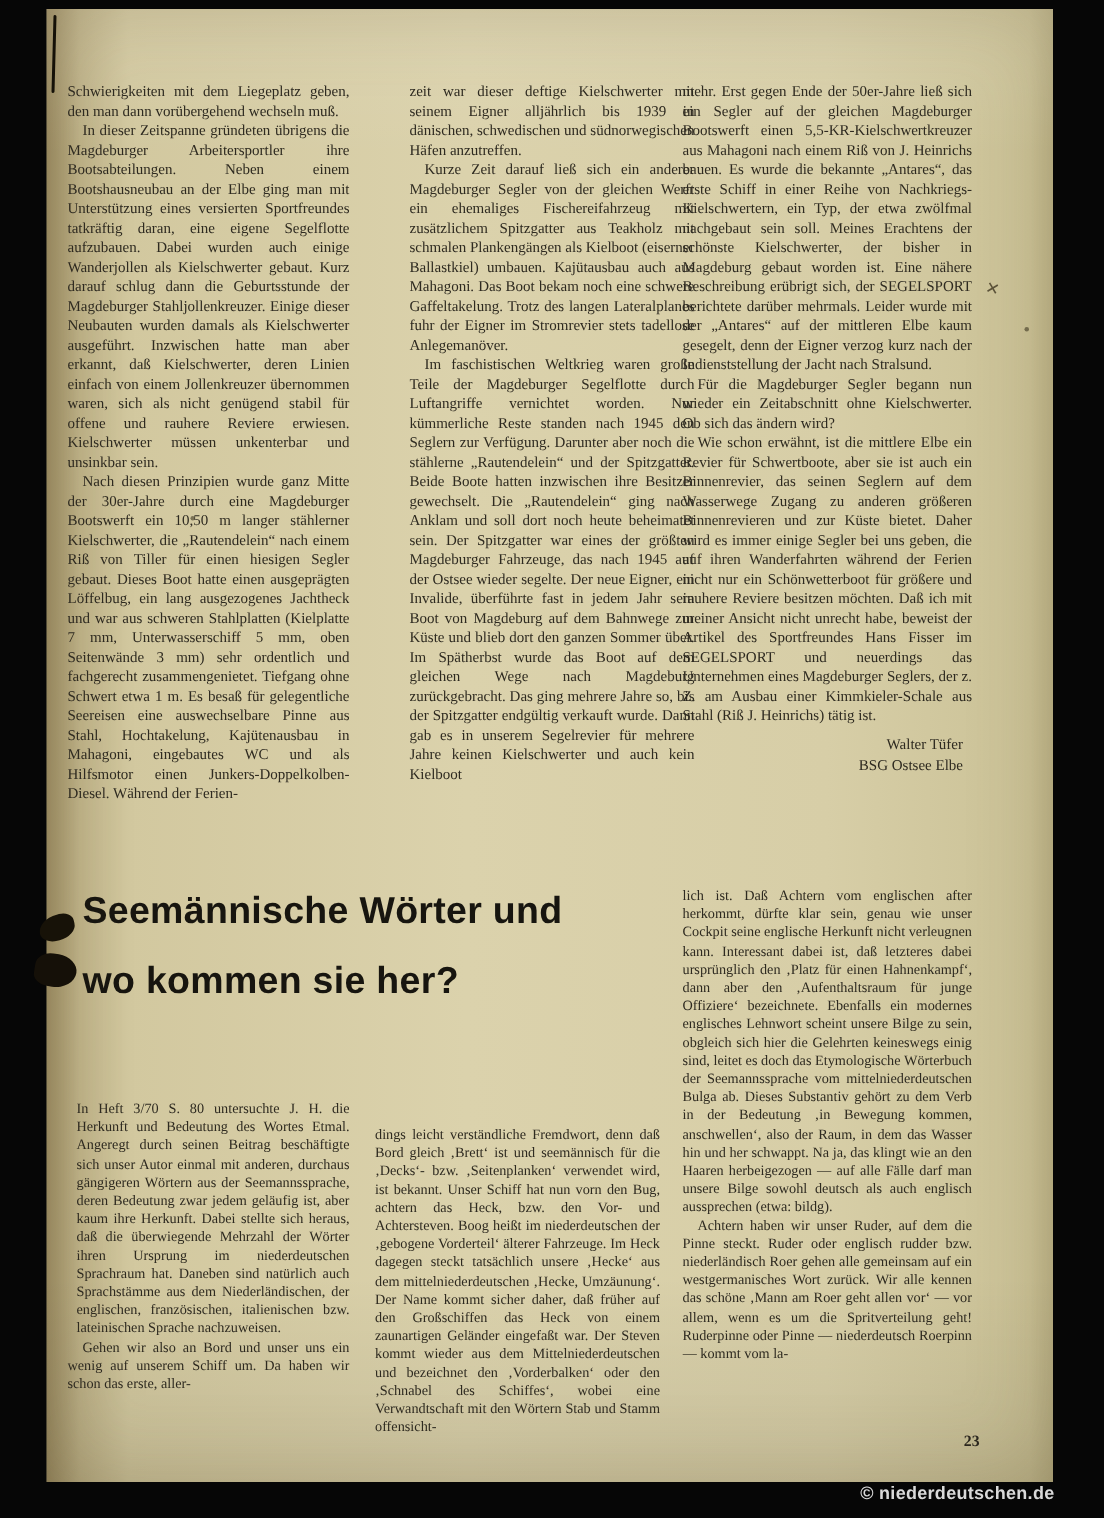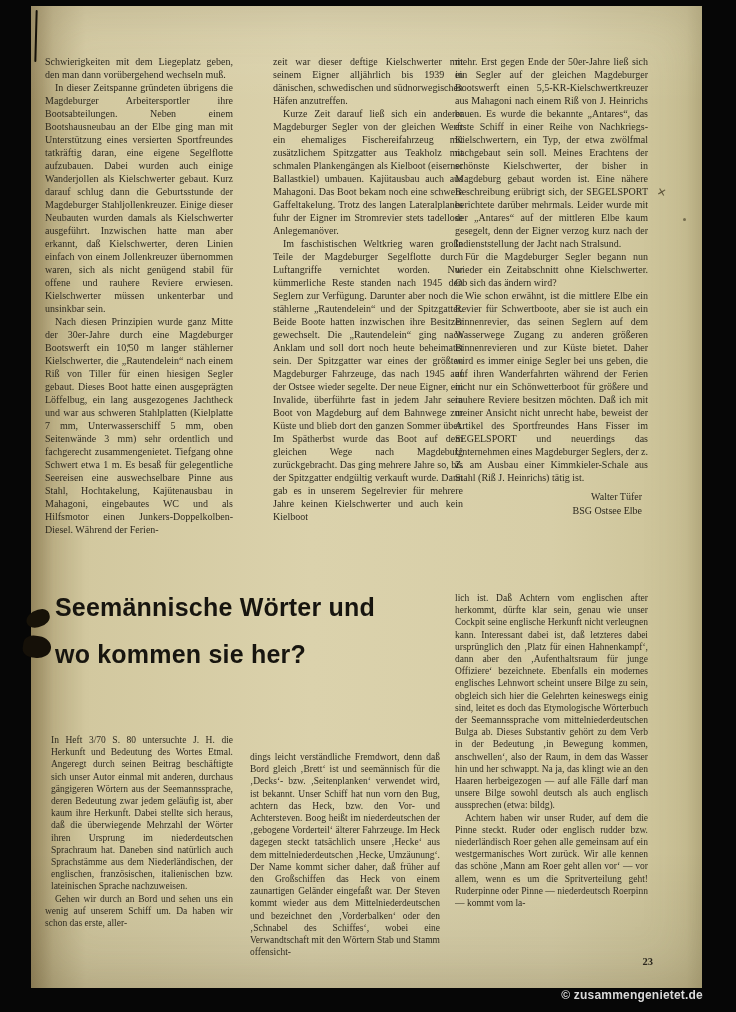--- a/index.html
+++ b/index.html
@@ -98,29 +98,29 @@
       </div>
     </div>
 
     <div class="heading">
       <div>Seemännische Wörter und</div>
       <div>wo kommen sie her?</div>
     </div>
 
     <div class="col a2 a2-left">
         <p>In Heft 3/70 S. 80 untersuchte J. H. die Herkunft und Bedeutung des Wortes Etmal. Angeregt durch seinen Beitrag beschäftigte sich unser Autor einmal mit anderen, durchaus gängigeren Wörtern aus der Seemannssprache, deren Bedeutung zwar jedem geläufig ist, aber kaum ihre Herkunft. Dabei stellte sich heraus, daß die überwiegende Mehrzahl der Wörter ihren Ursprung im niederdeutschen Sprachraum hat. Daneben sind natürlich auch Sprachstämme aus dem Niederländischen, der englischen, französischen, italienischen bzw. lateinischen Sprache nachzuweisen.</p>
-        <p>Gehen wir durch an Bord und sehen uns ein wenig auf unserem Schiff um. Da haben wir schon das erste, aller-</p>
+        <p>Gehen wir also an Bord und unser uns ein wenig auf unserem Schiff um. Da haben wir schon das erste, aller-</p>
       </div>
 
     <div class="col a2 a2-mid">
         <p>dings leicht verständliche Fremdwort, denn daß Bord gleich ‚Brett‘ ist und seemännisch für die ‚Decks‘- bzw. ‚Seitenplanken‘ verwendet wird, ist bekannt. Unser Schiff hat nun vorn den Bug, achtern das Heck, bzw. den Vor- und Achtersteven. Boog heißt im niederdeutschen der ‚gebogene Vorderteil‘ älterer Fahrzeuge. Im Heck dagegen steckt tatsächlich unsere ‚Hecke‘ aus dem mittelniederdeutschen ‚Hecke, Umzäunung‘. Der Name kommt sicher daher, daß früher auf den Großschiffen das Heck von einem zaunartigen Geländer eingefaßt war. Der Steven kommt wieder aus dem Mittelniederdeutschen und bezeichnet den ‚Vorderbalken‘ oder den ‚Schnabel des Schiffes‘, wobei eine Verwandtschaft mit den Wörtern Stab und Stamm offensicht-</p>
       </div>
 
     <div class="col a2 a2-right">
         <p>lich ist. Daß Achtern vom englischen after herkommt, dürfte klar sein, genau wie unser Cockpit seine englische Herkunft nicht verleugnen kann. Interessant dabei ist, daß letzteres dabei ursprünglich den ‚Platz für einen Hahnenkampf‘, dann aber den ‚Aufenthaltsraum für junge Offiziere‘ bezeichnete. Ebenfalls ein modernes englisches Lehnwort scheint unsere Bilge zu sein, obgleich sich hier die Gelehrten keineswegs einig sind, leitet es doch das Etymologische Wörterbuch der Seemannssprache vom mittelniederdeutschen Bulga ab. Dieses Substantiv gehört zu dem Verb in der Bedeutung ‚in Bewegung kommen, anschwellen‘, also der Raum, in dem das Wasser hin und her schwappt. Na ja, das klingt wie an den Haaren herbeigezogen — auf alle Fälle darf man unsere Bilge sowohl deutsch als auch englisch aussprechen (etwa: bildg).</p>
         <p>Achtern haben wir unser Ruder, auf dem die Pinne steckt. Ruder oder englisch rudder bzw. niederländisch Roer gehen alle gemeinsam auf ein westgermanisches Wort zurück. Wir alle kennen das schöne ‚Mann am Roer geht allen vor‘ — vor allem, wenn es um die Spritverteilung geht! Ruderpinne oder Pinne — niederdeutsch Roerpinn — kommt vom la-</p>
       </div>
 
     <div class="page-number">23</div>
   </div>
 
-  <div class="watermark">© zusammengenietet.de</div>
+  <div class="watermark">© niederdeutschen.de</div>
 </div>
 
 </body></html>

